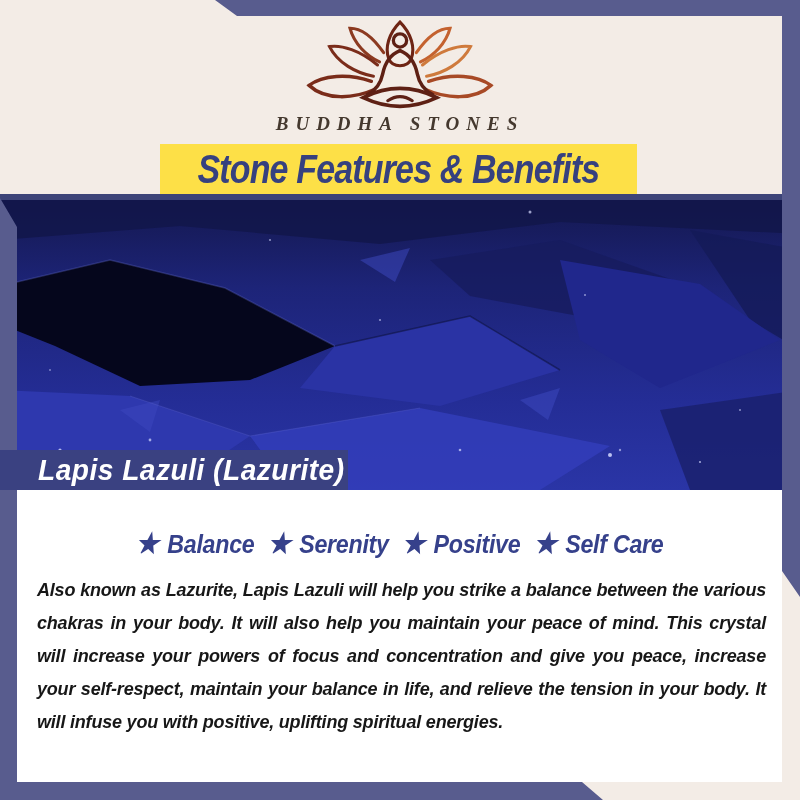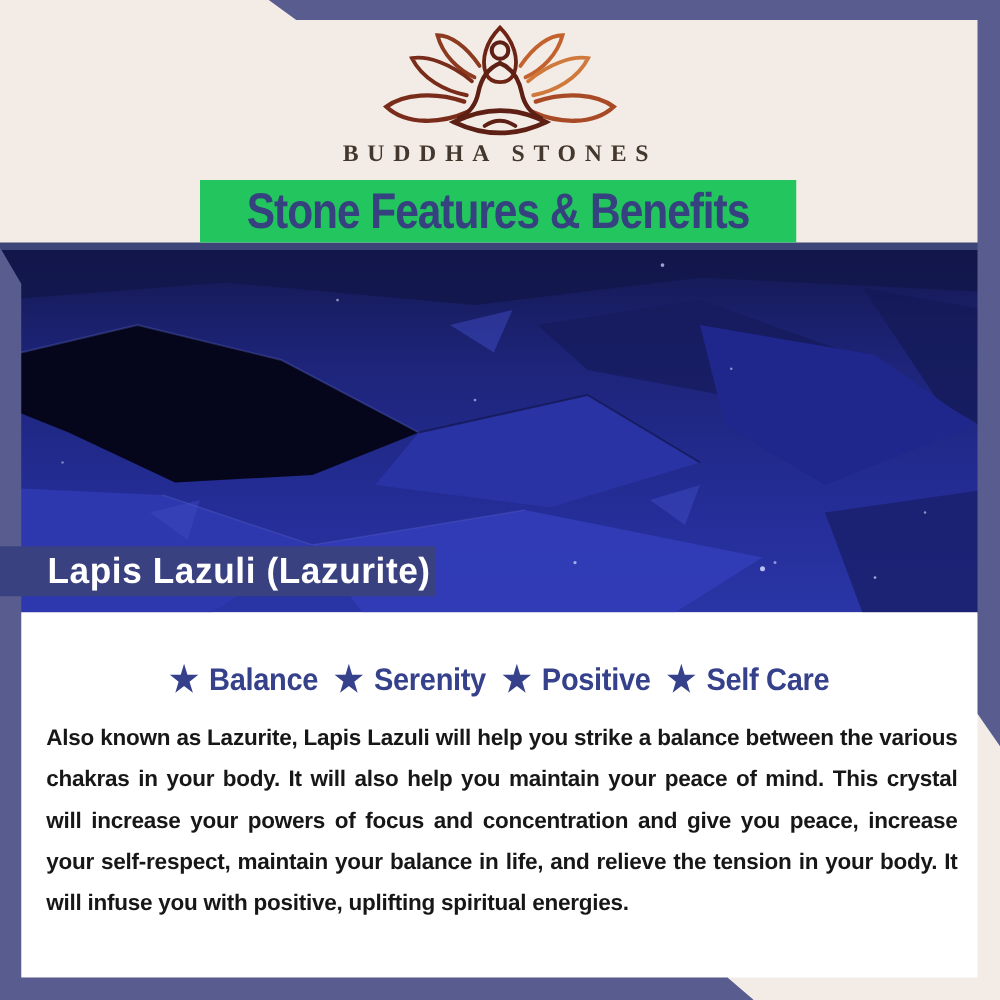--- a/index.html
+++ b/index.html
@@ -1,44 +1,44 @@
 <!DOCTYPE html>
 <html><head>
 <meta charset="utf-8">
 <style>
   html,body{margin:0;padding:0;}
   #stage{position:relative;width:800px;height:800px;background:#f3ece6;overflow:hidden;
-         font-family:"Liberation Sans",sans-serif;}
+         font-family:"Liberation Sans",sans-serif;font-style:italic;}
 
   
   .frame{position:absolute;left:0;top:0;width:800px;height:800px;background:#585c8e;z-index:4;}
   .frame.topright{clip-path:polygon(215px 0,800px 0,800px 597px,782px 571px,782px 16px,237px 16px);}
   .frame.leftbottom{clip-path:polygon(0 198px,17px 227px,17px 782px,582px 782px,603px 800px,0 800px);}
 
   
   .logo-wrap{position:absolute;top:20px;left:0;width:100%;text-align:center;z-index:2;}
   .logo-wrap svg{width:224px;height:94px;}
   .brand-name{position:absolute;top:113px;left:0;width:100%;text-align:center;z-index:2;
               font-family:"Liberation Serif",serif;font-size:19px;font-weight:600;
               letter-spacing:7px;color:#44382e;}
 
   
-  .header-band{position:absolute;left:160px;top:144px;width:477px;height:50px;background:#22c55e;
+  .header-band{position:absolute;left:160px;top:144px;width:477px;height:50px;background:#fde047;
                display:flex;align-items:center;justify-content:center;z-index:2;}
   .header-title{font-size:40px;font-weight:700;color:#36417f;letter-spacing:-1px;
                 white-space:nowrap;transform:scaleX(.85);}
 
   .separator{position:absolute;top:194px;left:0;width:800px;height:6px;background:#3d4478;z-index:1;}
 
   
   .stone{position:absolute;top:200px;left:0;width:800px;height:290px;z-index:1;}
   .stone svg{display:block;width:100%;height:100%;}
 
   
-  .caption-band{position:absolute;left:0;top:437px;width:348px;height:40px;background:#3a4181;
+  .caption-band{position:absolute;left:0;top:450px;width:348px;height:40px;background:#3a4181;
                 display:flex;align-items:center;padding-left:38px;box-sizing:border-box;z-index:5;}
   .caption-text{color:#ffffff;font-size:29px;font-weight:700;letter-spacing:.5px;white-space:nowrap;
                 transform:scaleX(.97);transform-origin:left center;}
 
   
   .card{position:absolute;left:17px;top:490px;width:765px;height:292px;background:#ffffff;z-index:2;}
   .benefits-row{position:absolute;top:40px;left:0;width:100%;display:flex;justify-content:center;
                 align-items:center;gap:14px;color:#36418b;font-weight:700;font-size:25px;
                 white-space:nowrap;transform:scaleX(.93);}
   .benefit-item{display:flex;align-items:center;gap:9px;}

